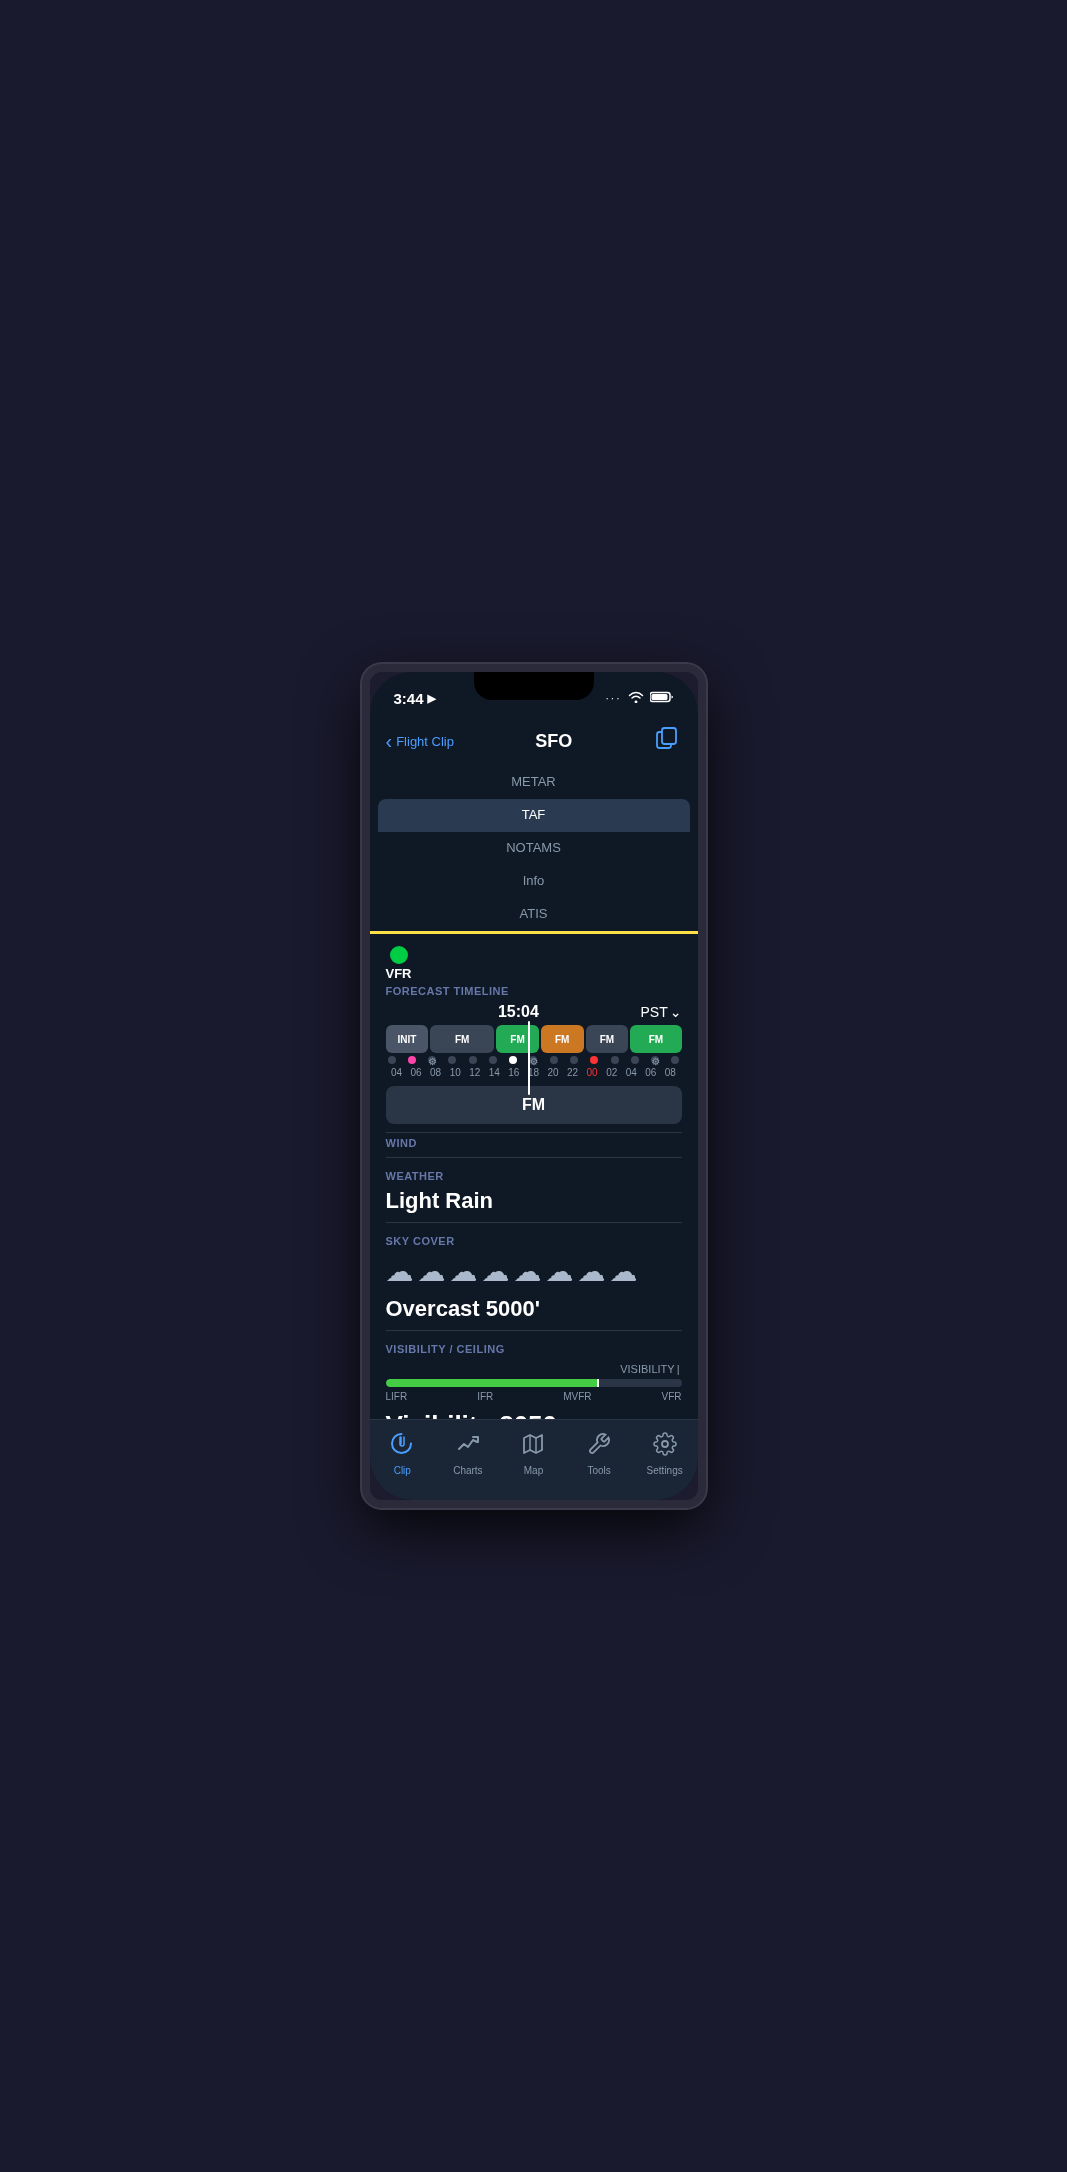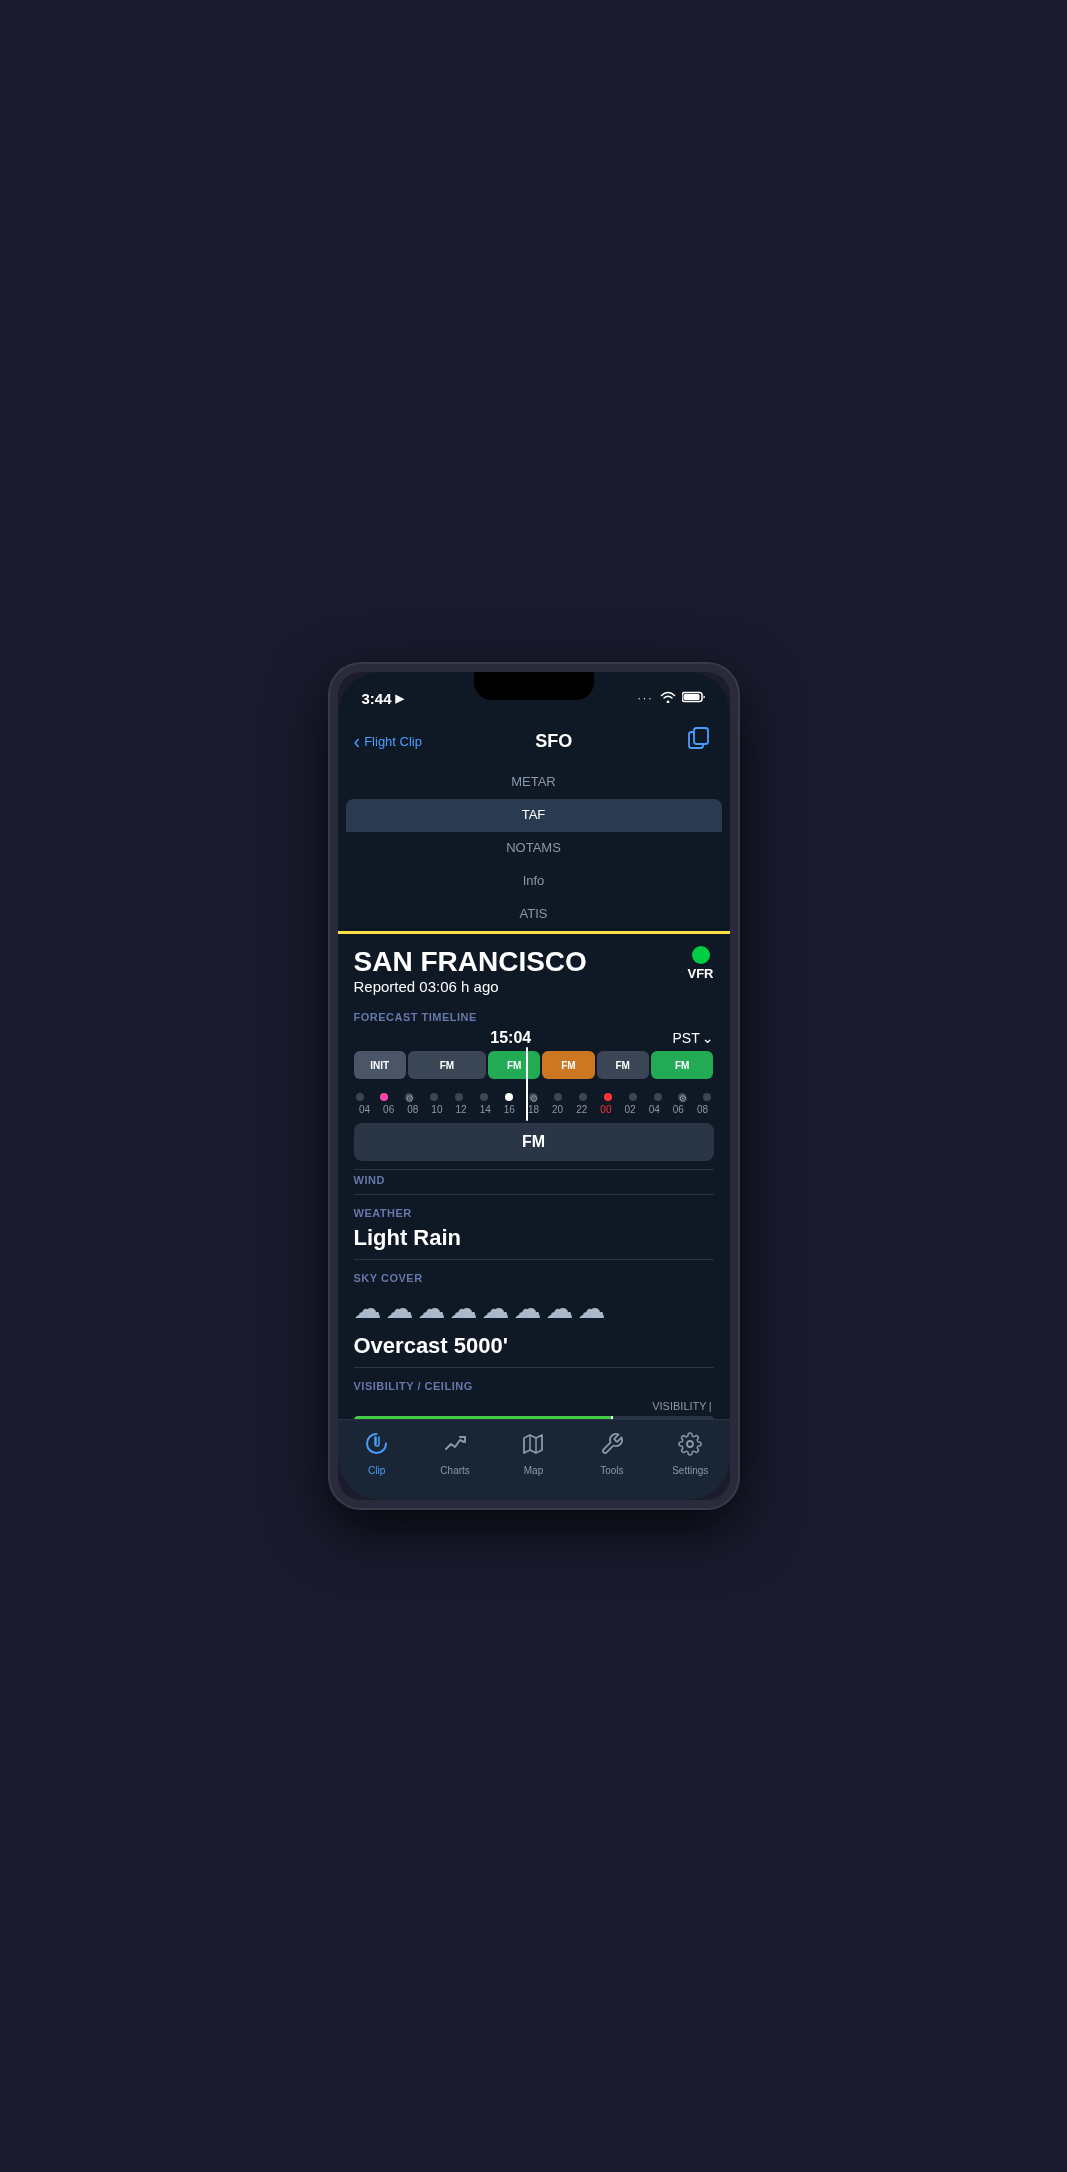--- a/index.html
+++ b/index.html
@@ -8,24 +8,24 @@
     body {
       background: #1a1a2e;
       display: flex;
       justify-content: center;
       align-items: center;
       min-height: 100vh;
       font-family: -apple-system, BlinkMacSystemFont, 'SF Pro Display', 'Helvetica Neue', sans-serif;
     }
 
     .phone-frame {
-      width: 408px;
+      width: 344px;
       height: 844px;
       background: #1c1c2e;
-      border-radius: 31px;
+      border-radius: 20px;
       border: 8px solid #2a2a3a;
       position: relative;
       overflow: hidden;
       box-shadow: 0 0 0 2px #3a3a4a, 0 20px 60px rgba(0,0,0,0.8);
     }
 
     .phone-screen {
       width: 100%;
       height: 100%;
       background: #0f1825;
@@ -213,21 +213,21 @@
     }
 
     .timeline-container {
       position: relative;
       margin-bottom: 8px;
     }
 
     .fm-blocks {
       display: flex;
       gap: 2px;
-      margin-bottom: 11px;
+      margin-bottom: 0;
       align-items: flex-end;
     }
 
     .fm-block {
       height: 28px;
       border-radius: 6px;
       display: flex;
       align-items: center;
       justify-content: center;
       font-size: 10px;
@@ -532,24 +532,20 @@
         <div class="tab">METAR</div>
         <div class="tab active">TAF</div>
         <div class="tab">NOTAMS</div>
         <div class="tab">Info</div>
         <div class="tab">ATIS</div>
       </div>
 
       <div class="main-content">
 
         <div class="airport-header">
-          <div>
-            <div class="airport-name">SAN FRANCISCO</div>
-            <div class="reported-time">Reported 03:06 h ago</div>
-          </div>
           <div class="vfr-badge">
             <div class="vfr-dot"></div>
             <div class="vfr-label">VFR</div>
           </div>
         </div>
 
         <div class="section-label">FORECAST TIMELINE</div>
 
         <div class="timeline-header">
           <div style="display:flex;flex-direction:column;align-items:center;position:relative;left:38%;">

